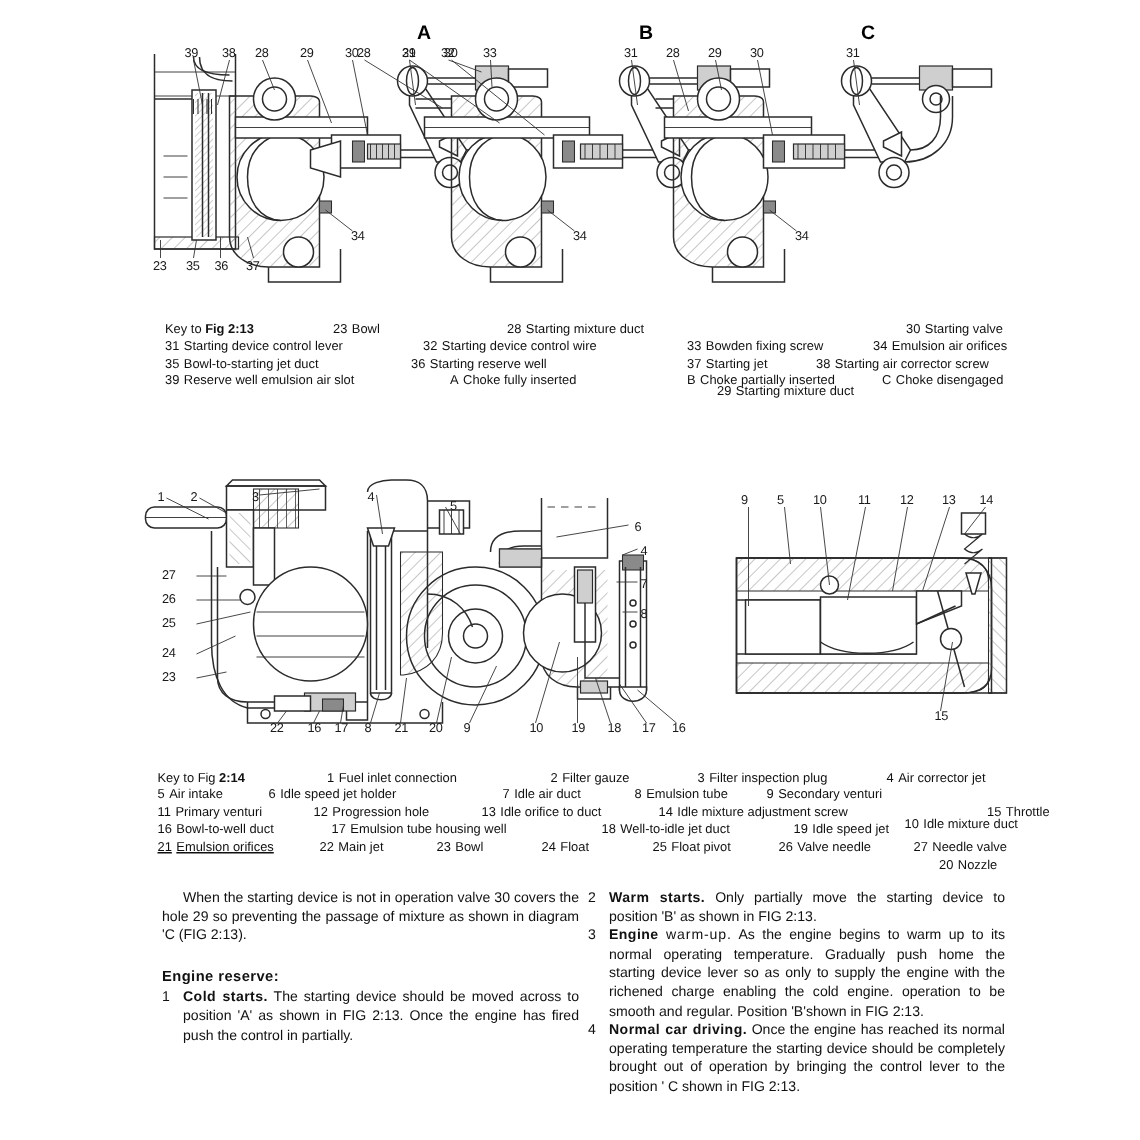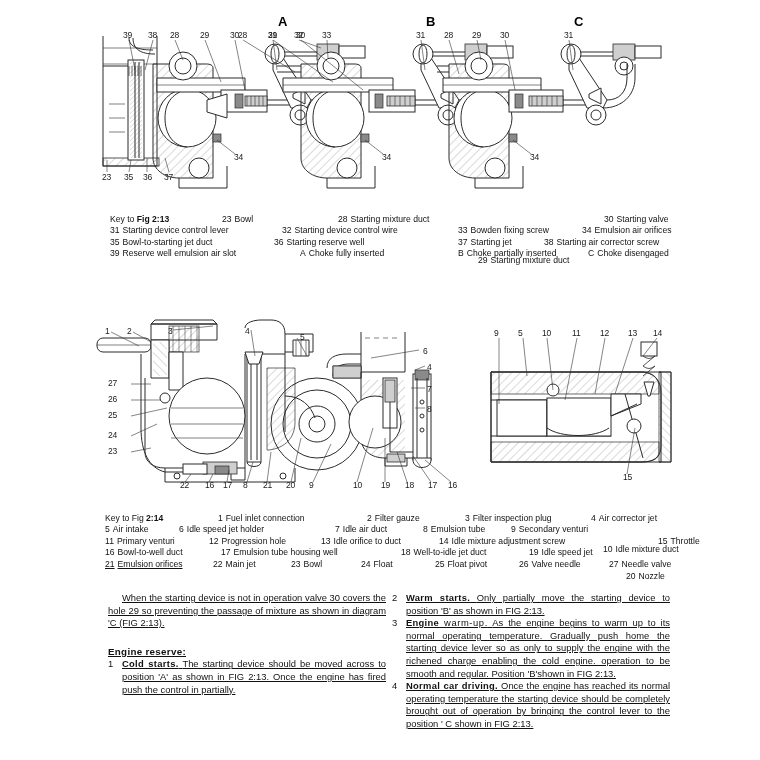--- a/index.html
+++ b/index.html
@@ -79,21 +79,20 @@
   .key-title b { font-weight: bold; }
 
   
   .body-col {
     position: absolute;
     width: 278px;
     font-size: 9.4px;
     line-height: 12.6px;
     color: #111;
     text-align: justify;
-    text-decoration: underline;
   }
   .para { margin: 0 0 0 0; text-indent: 14px; }
   .subhead {
     font-weight: bold;
     font-size: 9.8px;
     letter-spacing: 0.3px;
     margin: 0;
   }
   .numlist { position: relative; padding-left: 14px; }
   .numlist > .n {

